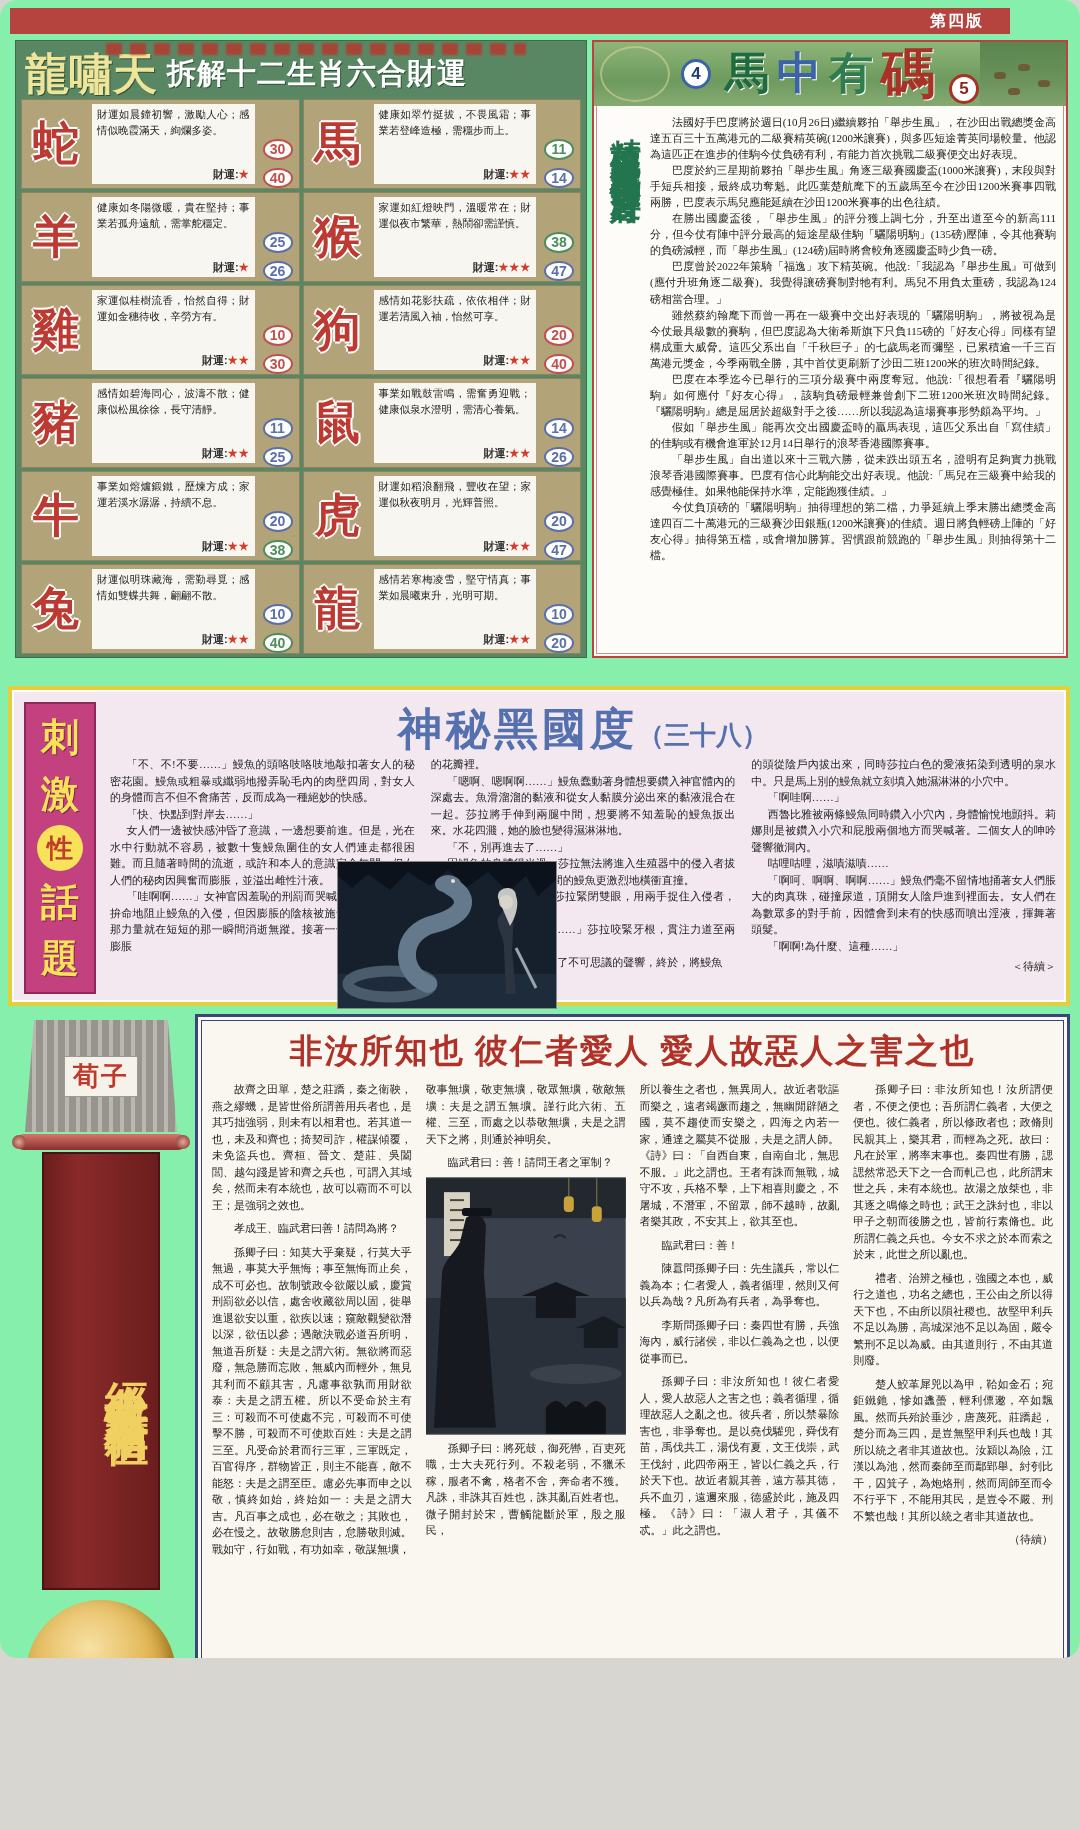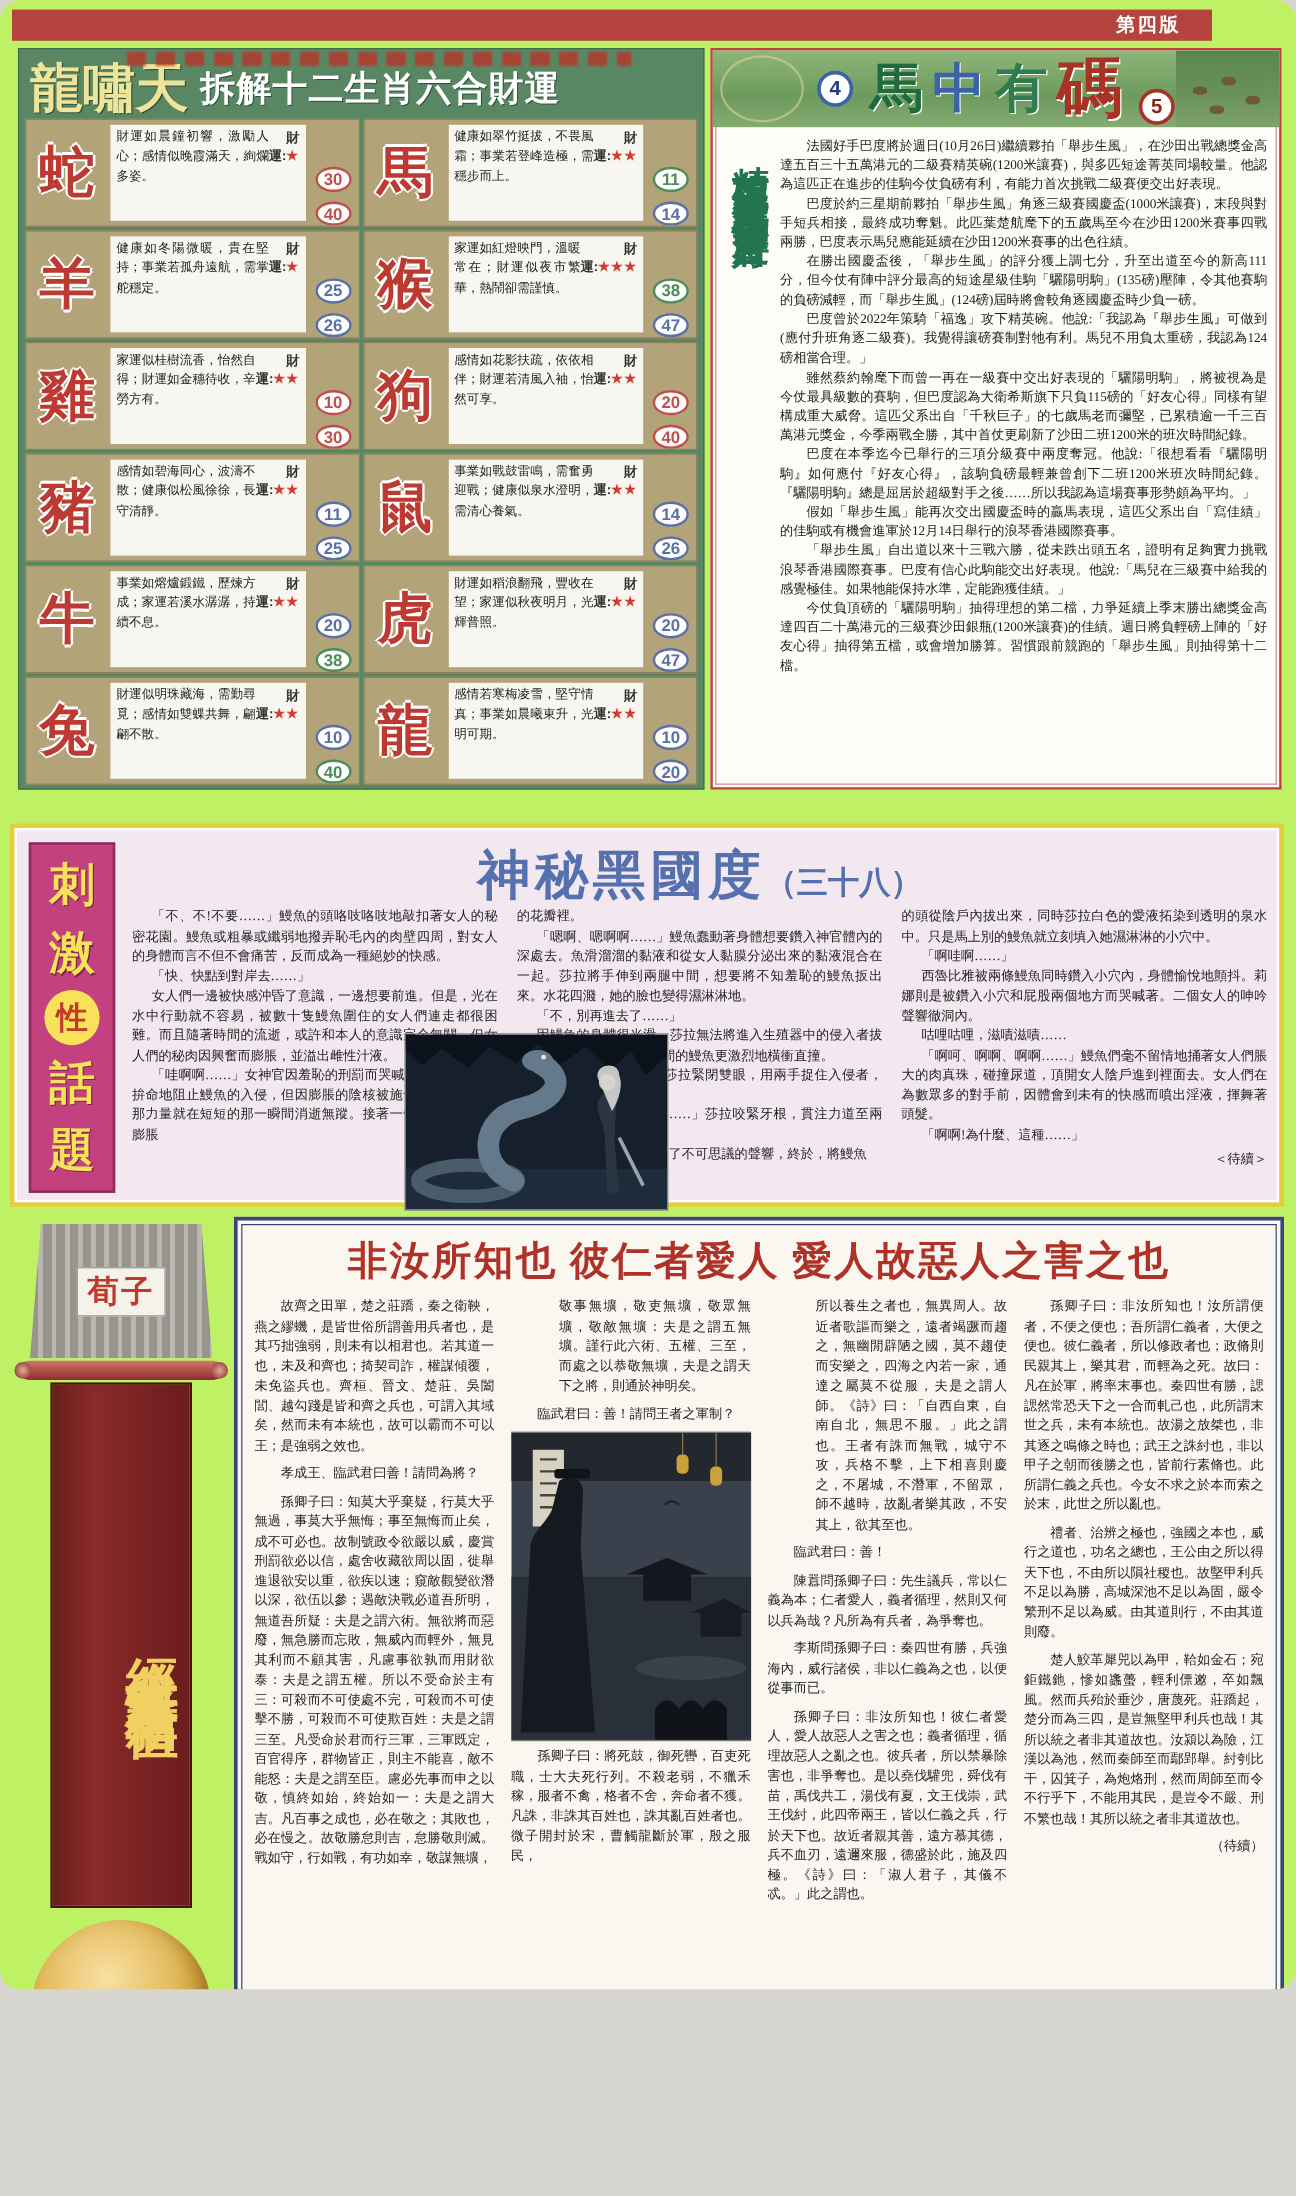--- a/index.html
+++ b/index.html
@@ -1,35 +1,35 @@
 <!DOCTYPE html>
 <html><head>
 <meta charset="utf-8">
 <style>
   * { margin:0; padding:0; box-sizing:border-box; }
   body { background:#d8d6d0; font-family:"Liberation Sans", sans-serif; }
-  .page { position:relative; width:1080px; height:1658px; margin:0 auto; background:#bef264; overflow:hidden;border-radius:17px; }
+  .page { position:relative; width:1080px; height:1658px; margin:0 auto; background:#86efac; overflow:hidden;border-radius:17px; }
 
   
   .topbar { position:absolute; left:10px; top:8px; width:1000px; height:26px; background:#b5443f; }
   .edition { position:absolute; right:26px; top:3px; color:#fff; font-size:16px; font-weight:bold; letter-spacing:2px; }
 
   
   .zodiac { position:absolute; left:15px; top:40px; width:572px; height:618px; background:#5a8763; border:1px solid #3f6b4a; padding:4px 5px 5px; }
   .overprint { position:absolute; left:90px; top:2px; width:420px; height:12px; opacity:.75; filter:blur(1px);
     background:repeating-linear-gradient(90deg,#c03028 0 16px, rgba(0,0,0,0) 16px 24px); }
   .z-header { display:flex; align-items:center; gap:10px; height:52px; padding:8px 4px 2px; }
   .z-title { font-size:44px; font-weight:bold; color:#eee49a; text-shadow:1px 1px 0 #2d5038; line-height:1; }
   .z-subtitle { font-size:29px; font-weight:bold; color:#ffffff; text-shadow:1px 1px 0 #2d5038; letter-spacing:1px; }
   .z-grid { display:grid; grid-template-columns:1fr 1fr; grid-auto-rows:90px; gap:3px; margin-top:2px; }
   .z-cell { display:flex; background:#b3a379; border:1px solid #8e815e; overflow:hidden; }
   .z-animal { flex:0 0 68px; display:flex; align-items:center; justify-content:center; font-size:46px; font-weight:bold;
     color:#bc3a32; font-family:"Liberation Serif", serif;
     text-shadow:-2px 0 0 #fff,2px 0 0 #fff,0 -2px 0 #fff,0 2px 0 #fff,1px 1px 0 #fff,-1px -1px 0 #fff; }
-  .z-text { flex:1 1 auto; background:#f8f6f1; margin:4px 2px; padding:3px 5px 2px; display:flex; flex-direction:row; justify-content:space-between; }
+  .z-text { flex:1 1 auto; background:#f8f6f1; margin:4px 2px; padding:3px 5px 2px; display:flex; flex-direction:column; justify-content:space-between; }
   .z-text p { font-size:10.5px; line-height:1.55; color:#222; text-align:justify; font-family:"Liberation Serif", serif; }
   .z-fortune { text-align:right; font-size:11px; font-weight:bold; color:#333; }
   .z-stars { color:#d23c2a; letter-spacing:1px; }
   .z-balls { flex:0 0 42px; display:flex; flex-direction:column; align-items:center; justify-content:center; gap:8px;margin-top:39px; }
   .z-ball { width:30px; height:30px; border-radius:50%; background:#fdfdfb; border:2px solid; display:flex; align-items:center; justify-content:center;
     font-size:14px; font-weight:bold; }
   .z-ball.red { border-color:#c0504d; color:#c0504d; }
   .z-ball.blue { border-color:#5b6fa8; color:#5b6fa8; }
   .z-ball.green { border-color:#4e8d5b; color:#4e8d5b; }
 
@@ -90,21 +90,21 @@
   .gold-face::before,.gold-face::after { content:""; position:absolute; top:62px; width:34px; height:10px;
     border-bottom:3px solid #6b4a10; border-radius:0 0 50% 50%; }
   .gold-face::before { left:24px; } .gold-face::after { right:24px; }
   .c-main { position:absolute; left:180px; top:0; width:875px; height:770px; background:#faf7f1;
     border:3px solid #3a4677; box-shadow:inset 0 0 0 3px #faf7f1, inset 0 0 0 4px #3a4677; padding:12px 14px 10px; }
   .c-title { text-align:center; color:#b03128; font-size:33px; font-weight:bold; font-family:"Liberation Serif", serif;
     letter-spacing:2px; height:52px; }
   .c-cols { display:flex; gap:14px; height:688px; overflow:hidden; }
   .c-col { flex:1 1 0; overflow:hidden; }
   .c-col p { font-size:11px; line-height:1.5; text-align:justify; text-indent:2em; color:#1d1d1d; font-family:"Liberation Serif", serif; margin-bottom:7px; }
-  .c-col.cont p:first-child { text-indent:0;margin-left:40px; }
+  .c-col.cont p:first-child { text-indent:0; }
   .c-col .palace { width:100%; height:256px; margin:4px 0 6px; box-shadow:0 0 0 1px #777; display:block; }
   .c-col .c-end { text-align:right; text-indent:0; font-size:11px; }
 
   
   .result { position:absolute; left:0; top:1786px; width:1080px; height:44px;
     background:linear-gradient(90deg,#cfe3ae,#f2f8e8 18%,#f6faf0 82%,#cfe3ae); display:flex; align-items:center; justify-content:center; }
   .result span { color:#e8281e; font-size:36px; font-weight:bold; letter-spacing:1px; }
 </style>
 </head>
 <body>

